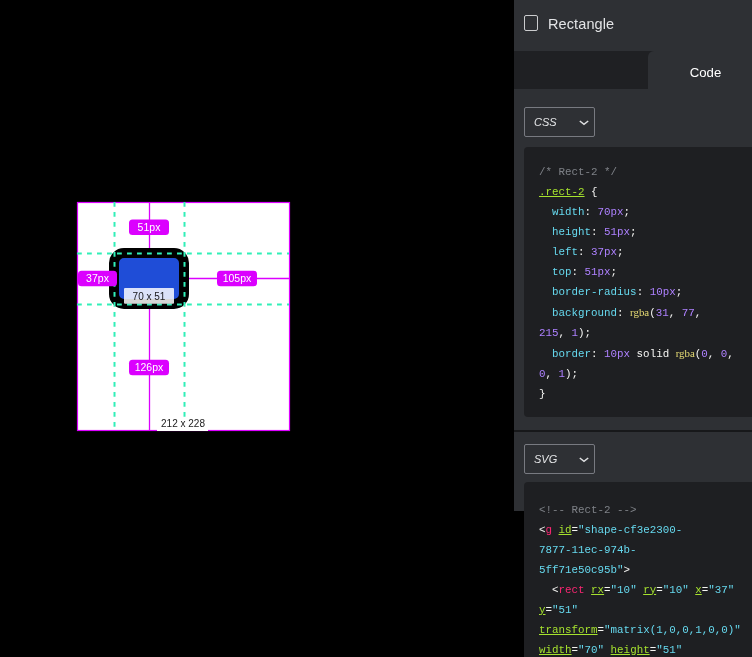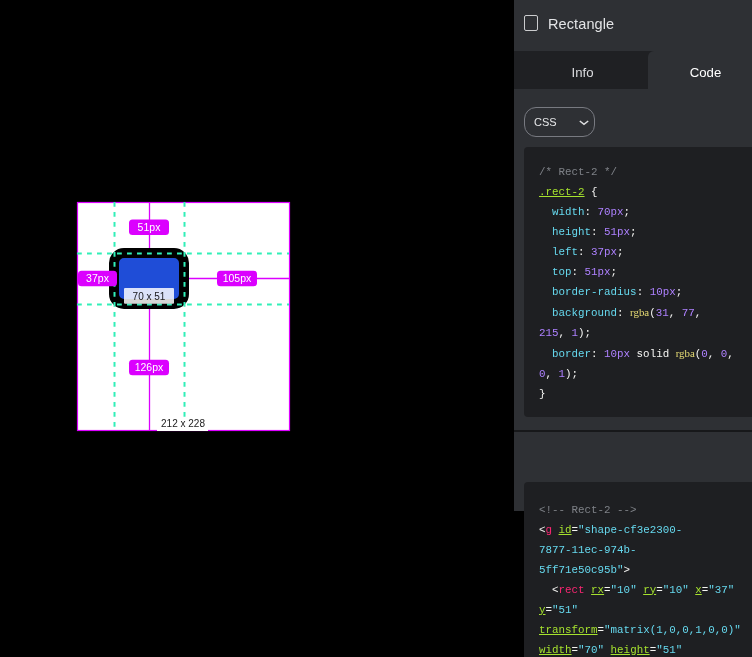--- a/index.html
+++ b/index.html
@@ -7,21 +7,21 @@
        font-family:"Liberation Sans",sans-serif;}
   .canvas{position:absolute;left:0;top:0;width:514px;height:657px;background:#000;}
   .panel{position:absolute;left:514px;top:0;width:238px;height:511px;background:#2e3034;}
   .header{position:absolute;left:0;top:0;width:238px;height:51px;background:#2e3034;}
   .hdr-ico{position:absolute;left:9.7px;top:15.4px;width:12.2px;height:13.2px;border:1.5px solid #cbccce;border-radius:2px;}
   .hdr-txt{position:absolute;left:34px;top:16px;font-size:14.5px;color:#e3e4e6;letter-spacing:0.1px;}
   .tabbar{position:absolute;left:0;top:51px;width:238px;height:38px;background:#1f2023;}
   .tab-active{position:absolute;left:134px;top:0;width:104px;height:38px;background:#2e3034;border-radius:6px 0 0 0;}
   .tab-info{position:absolute;left:2px;top:0;width:133px;height:38px;line-height:44.8px;text-align:center;color:#dcdde0;font-size:13.2px;}
   .tab-code{position:absolute;left:135px;top:0;width:113px;height:38px;line-height:44.8px;text-align:center;color:#ffffff;font-size:13.2px;}
-  .select{position:absolute;left:10px;width:71px;height:30px;border:1px solid #787a81;border-radius:12px;box-sizing:border-box;color:#e6e7e9;font-size:11px;}
+  .select{position:absolute;left:10px;width:71px;height:30px;border:1px solid #787a81;border-radius:2px;box-sizing:border-box;color:#e6e7e9;font-size:11px;font-style:italic;}
   .select .lbl{position:absolute;left:9px;top:8px;}
   .select svg{position:absolute;right:5px;top:12.2px;}
   .sel-css{top:107px;}
   .sel-svg{top:444px;}
   .codeblock{position:absolute;left:10px;width:236px;background:#1e1f22;border-radius:4px;
      font-family:"Liberation Mono",monospace;font-size:10.85px;line-height:20px;color:#f5f5f3;
      padding:15px 0 15px 15px;white-space:pre;overflow:hidden;}
   .cb-css{top:147px;height:240px;}
   .cb-svg{top:482px;height:240px;padding-top:17.5px;}
   .sep{position:absolute;left:0;top:430.4px;width:238px;height:1.2px;background:#17181a;}
@@ -69,25 +69,30 @@
   <text x="183" y="427" font-family="Liberation Sans, sans-serif" font-size="10" text-anchor="middle" fill="#1a1a1a">212 x 228</text>
 </svg>
 </div>
 <div class="panel">
   <div class="header">
     <div class="hdr-ico"></div>
     <div class="hdr-txt">Rectangle</div>
   </div>
   <div class="tabbar">
     <div class="tab-active"></div>
-    <div class="tab-info">Info</div>
     <div class="tab-code">Code</div>
   </div>
   <div class="select sel-css">
       <span class="lbl">CSS</span>
       <svg width="10" height="6" viewBox="0 0 10 6">
         <path d="M0.8 1 L5 4.4 L9.2 1" fill="none" stroke="#dfe0e2" stroke-width="1.5"></path>
       </svg>
     </div>
   <div class="codeblock cb-css"><div><span class="c">/* Rect-2 */</span></div><div><span class="g">.rect-2</span> {</div><div>  <span class="b">width</span>: <span class="p">70px</span>;</div><div>  <span class="b">height</span>: <span class="p">51px</span>;</div><div>  <span class="b">left</span>: <span class="p">37px</span>;</div><div>  <span class="b">top</span>: <span class="p">51px</span>;</div><div>  <span class="b">border-radius</span>: <span class="p">10px</span>;</div><div>  <span class="b">background</span>: <span class="y">rgba</span>(<span class="p">31</span>, <span class="p">77</span>,</div><div><span class="p">215</span>, <span class="p">1</span>);</div><div>  <span class="b">border</span>: <span class="p">10px</span> solid <span class="y">rgba</span>(<span class="p">0</span>, <span class="p">0</span>,</div><div><span class="p">0</span>, <span class="p">1</span>);</div><div>}</div></div>
   <div class="sep"></div>
+  <div class="select sel-svg">
+      <span class="lbl">SVG</span>
+      <svg width="10" height="6" viewBox="0 0 10 6">
+        <path d="M0.8 1 L5 4.4 L9.2 1" fill="none" stroke="#dfe0e2" stroke-width="1.5"></path>
+      </svg>
+    </div>
   <div class="codeblock cb-svg"><div><span class="c">&lt;!-- Rect-2 --&gt;</span></div><div>&lt;<span class="pk">g</span> <span class="g">id</span>=<span class="b">"shape-cf3e2300-</span></div><div><span class="b">7877-11ec-974b-</span></div><div><span class="b">5ff71e50c95b"</span>&gt;</div><div>  &lt;<span class="pk">rect</span> <span class="g">rx</span>=<span class="b">"10"</span> <span class="g">ry</span>=<span class="b">"10"</span> <span class="g">x</span>=<span class="b">"37"</span></div><div><span class="g">y</span>=<span class="b">"51"</span></div><div><span class="g">transform</span>=<span class="b">"matrix(1,0,0,1,0,0)"</span></div><div><span class="g">width</span>=<span class="b">"70"</span> <span class="g">height</span>=<span class="b">"51"</span></div></div>
 </div>
 
 </body></html>

